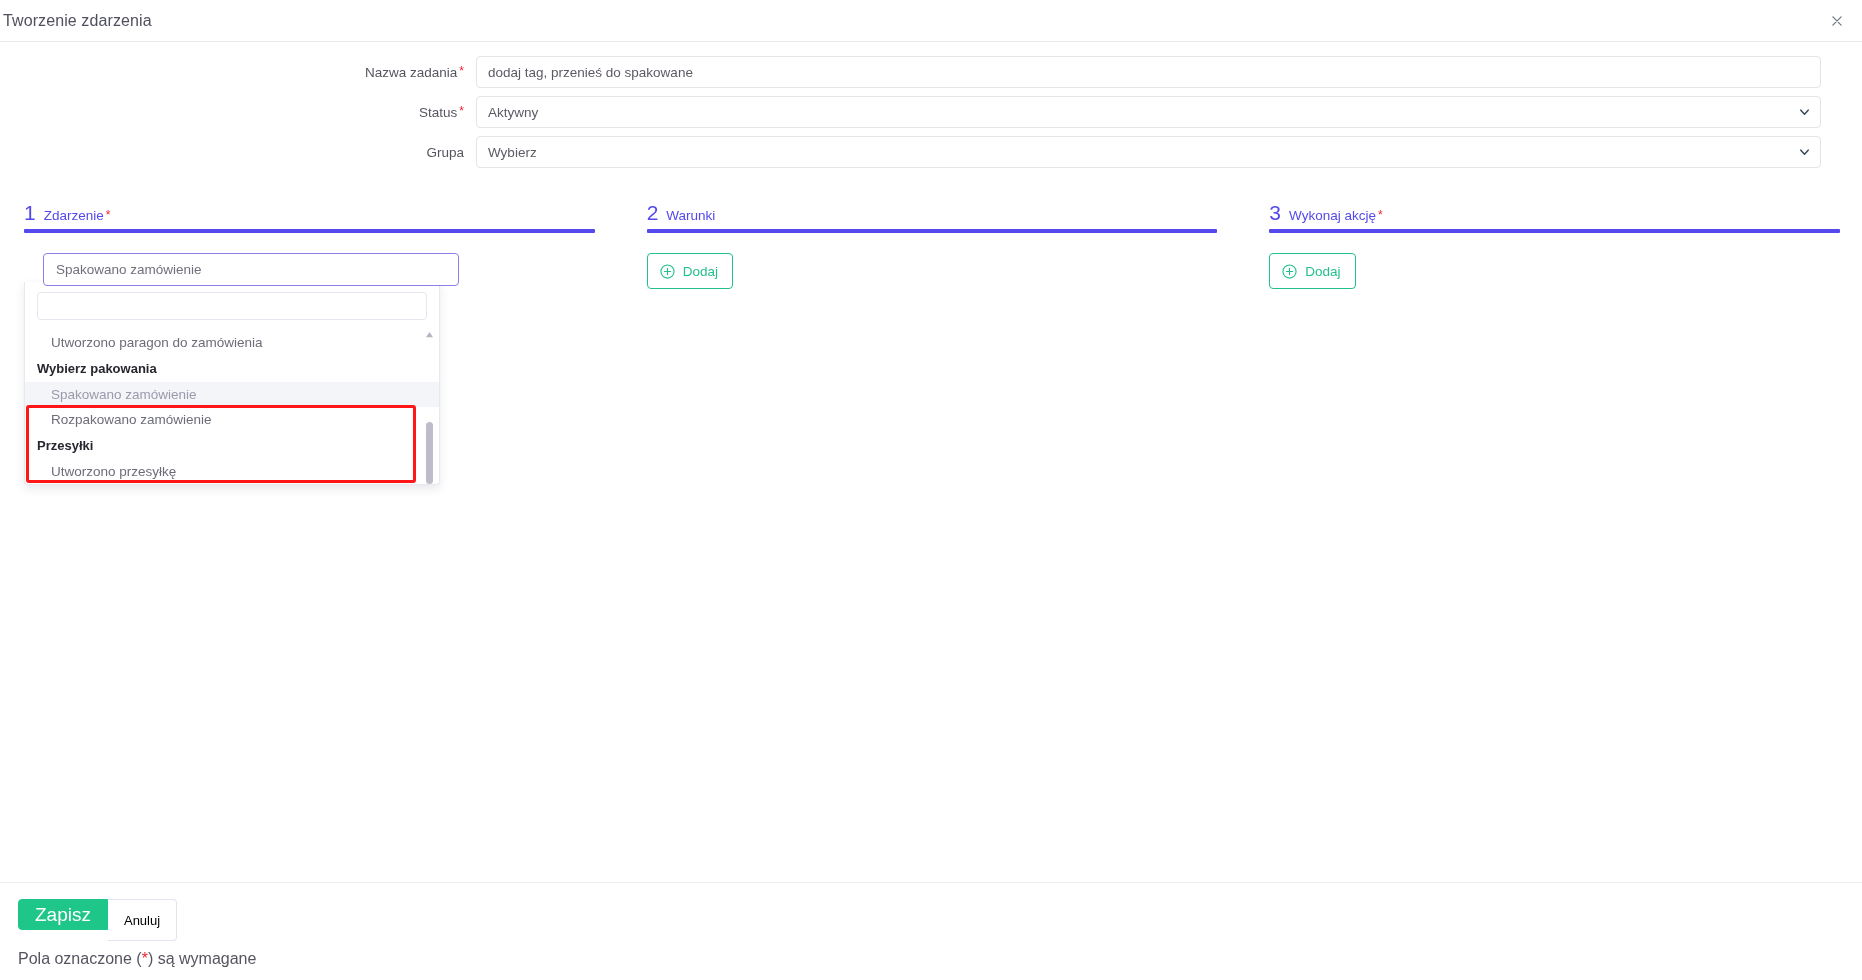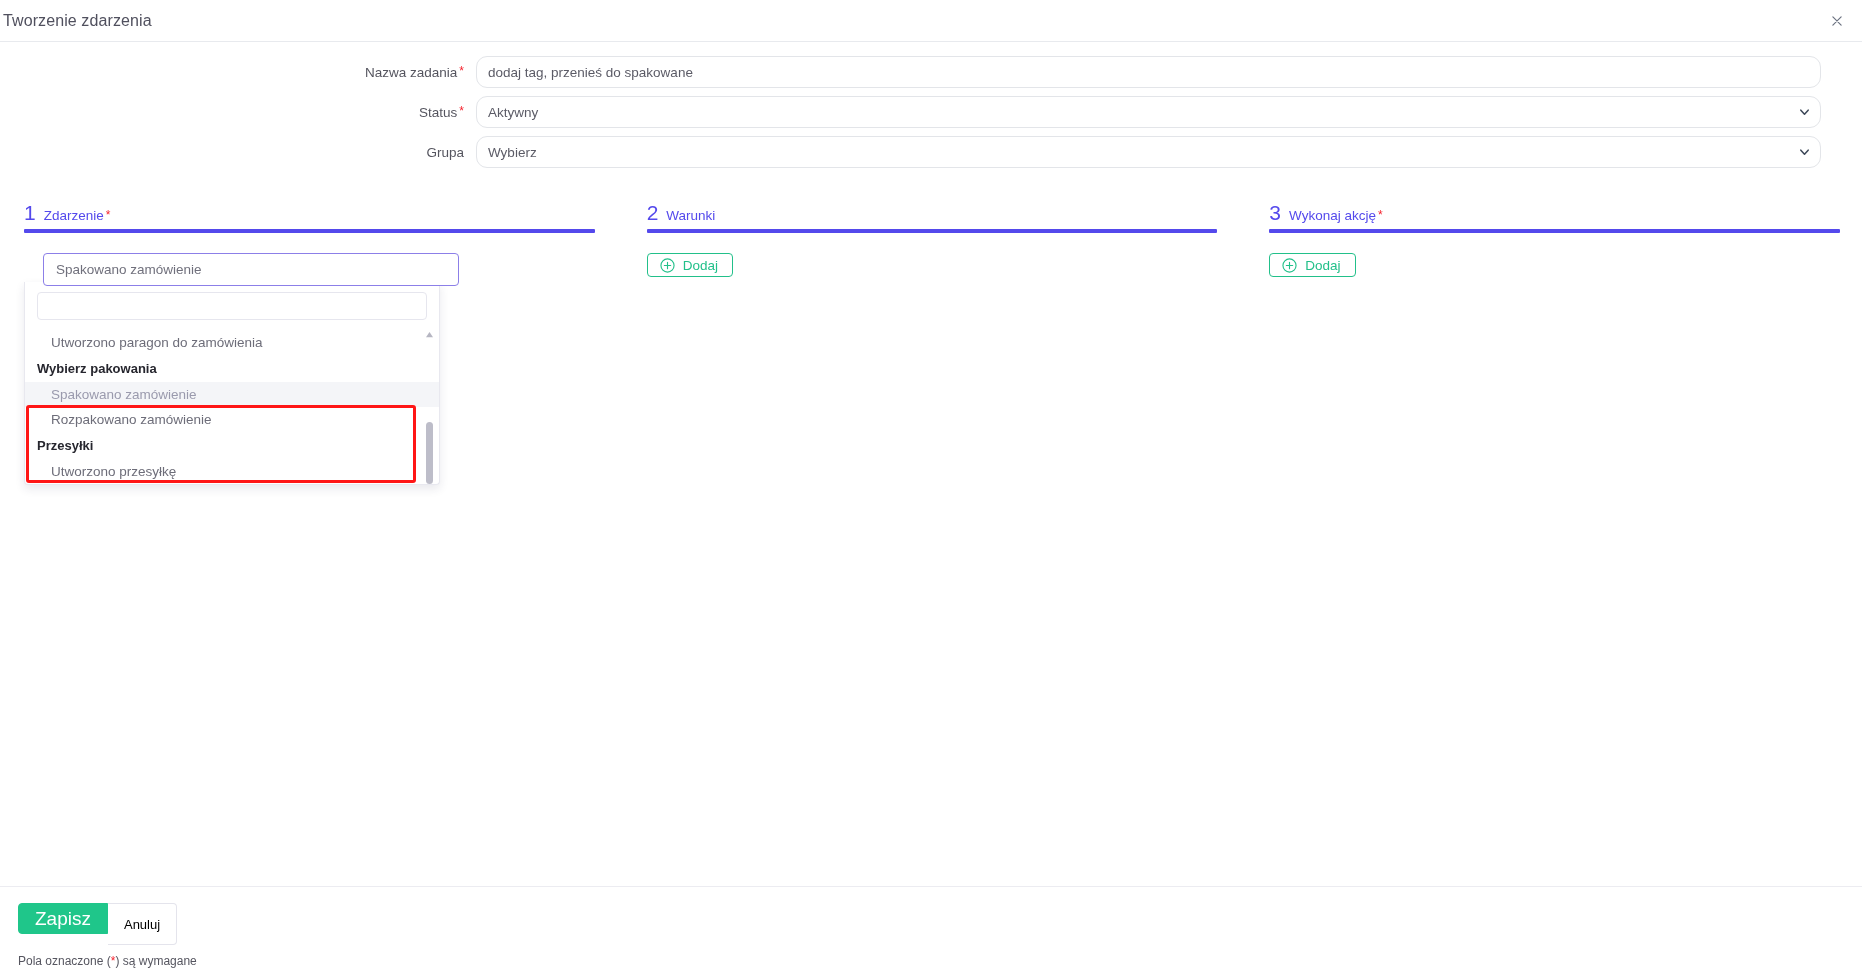--- a/index.html
+++ b/index.html
@@ -60,21 +60,21 @@
     color: #55555f;
     white-space: nowrap;
   }
   .req { color: #f5222d; font-size: 12px; margin-left: 2px; vertical-align: top; line-height: 1; }
   .field-wrap { width: 1345px; position: relative; }
 
   .text-input, .select-input {
     width: 100%;
     height: 32px;
     border: 1px solid #e3e5e9;
-    border-radius: 11px;
+    border-radius: 4px;
     font-size: 13.5px;
     color: #5b5b66;
     padding: 0 11px;
     font-family: "Liberation Sans", sans-serif;
     background: #fff;
     outline: none;
   }
   .select-input {
     appearance: none;
     -webkit-appearance: none;
@@ -232,21 +232,21 @@
     width: 7px;
     border-radius: 4px;
     background: #bdbdc9;
     top: 92px;
     height: 62px;
   }
 
   
   .add-btn {
     margin-top: 20px;
-    height: 24px;
+    height: 36px;
     display: inline-flex;
     align-items: center;
     gap: 8px;
     border: 1px solid #22c08a;
     border-radius: 4px;
     background: #fff;
     color: #22c08a;
     font-size: 13.5px;
     padding: 0 14px 0 12px;
     cursor: pointer;
@@ -283,21 +283,21 @@
     border-left: none;
     color: #000000;
     font-size: 13px;
     border-radius: 0 4px 4px 0;
     padding: 0 16px;
     cursor: pointer;
     font-family: "Liberation Sans", sans-serif;
   }
   .footer-note {
     margin-top: 9px;
-    font-size: 12px;
+    font-size: 16px;
     color: #55555f;
   }
   .footer-note .star { color: #f5222d; }
 </style>
 </head>
 <body>
 
 <div class="modal-header">
   <div class="modal-title">Tworzenie zdarzenia</div>
   <button class="close-btn">

